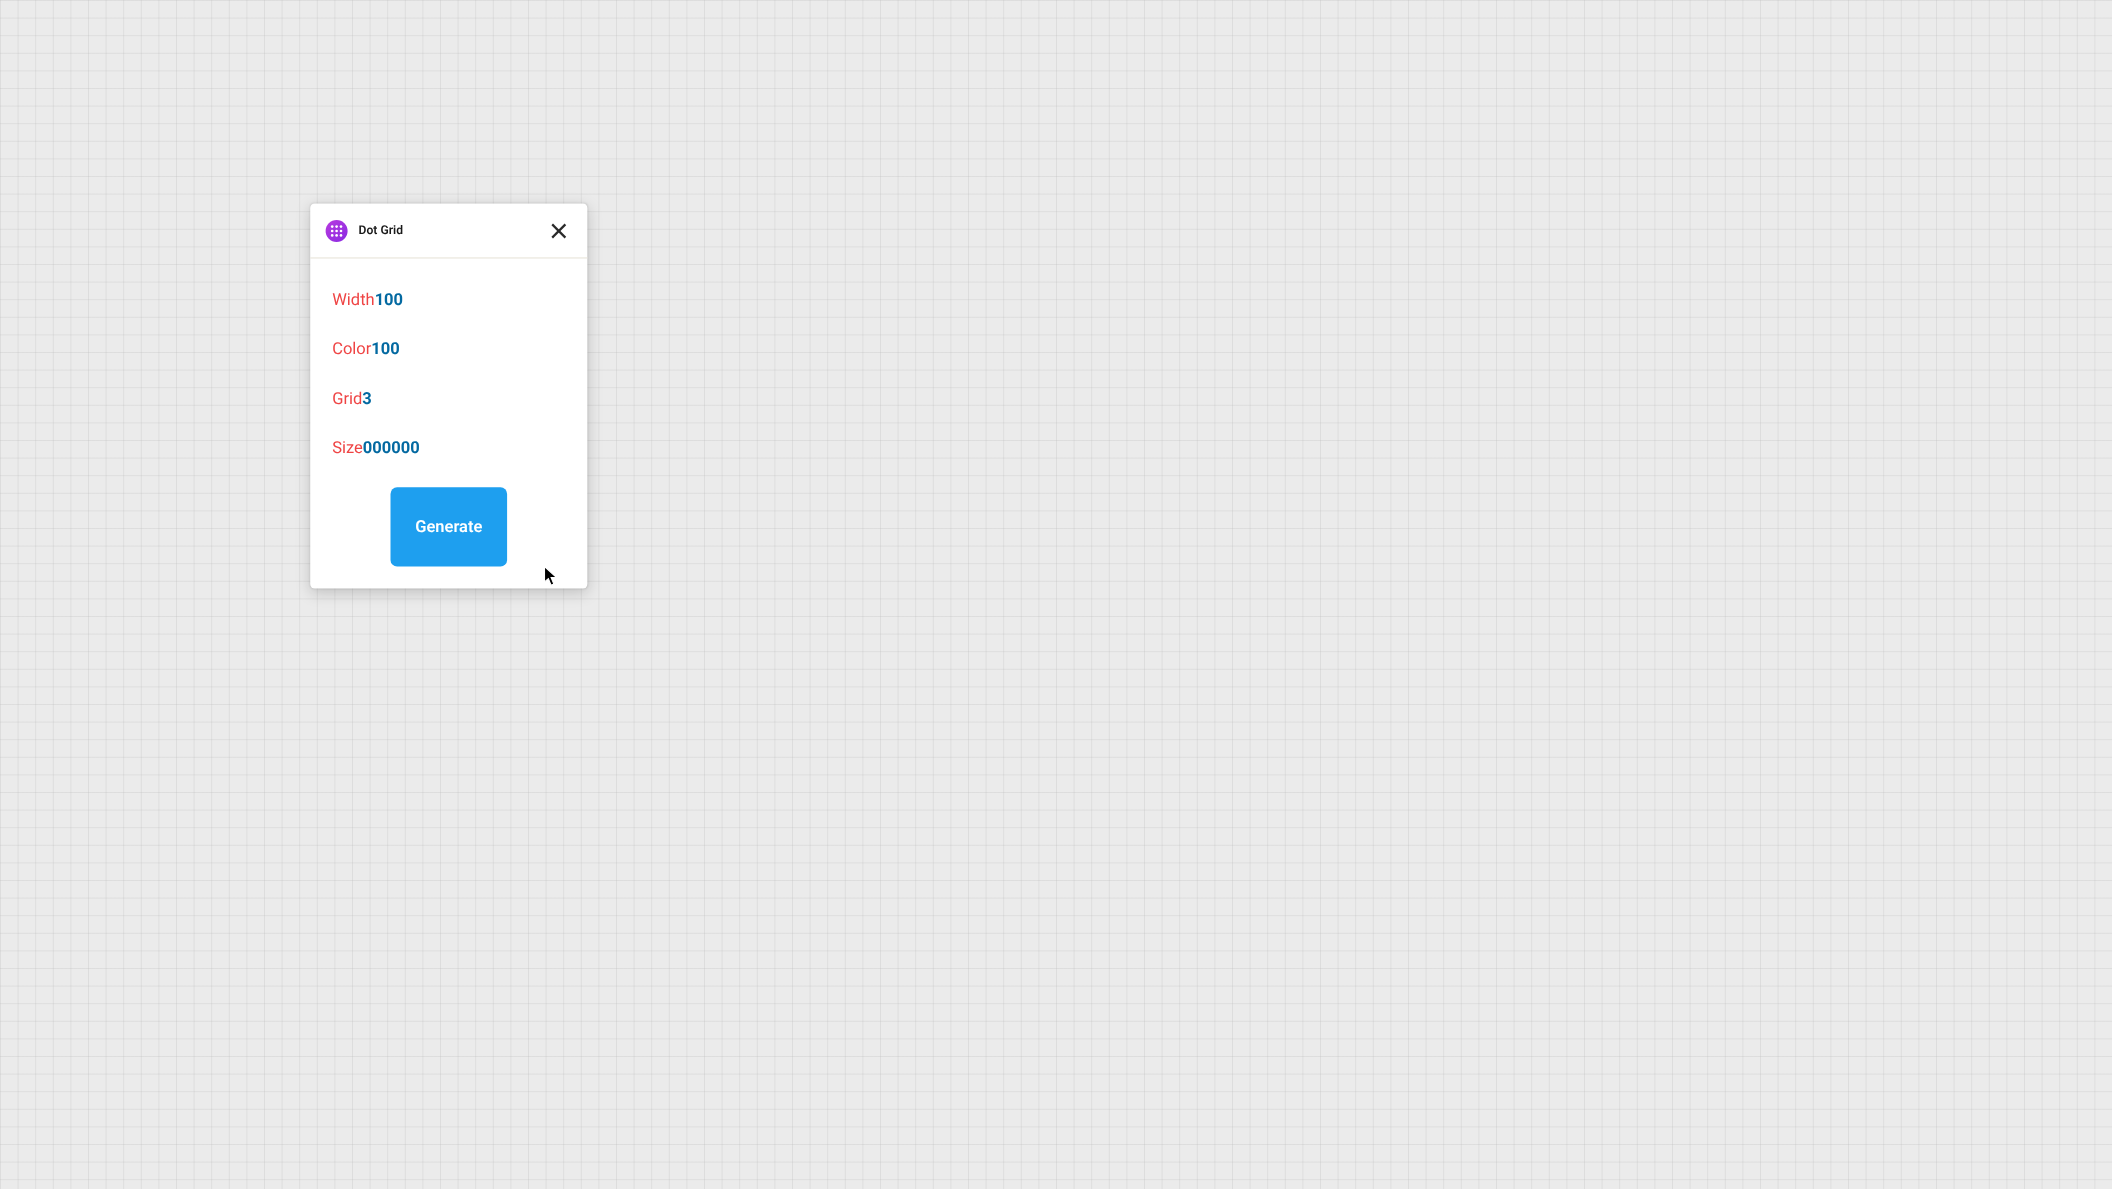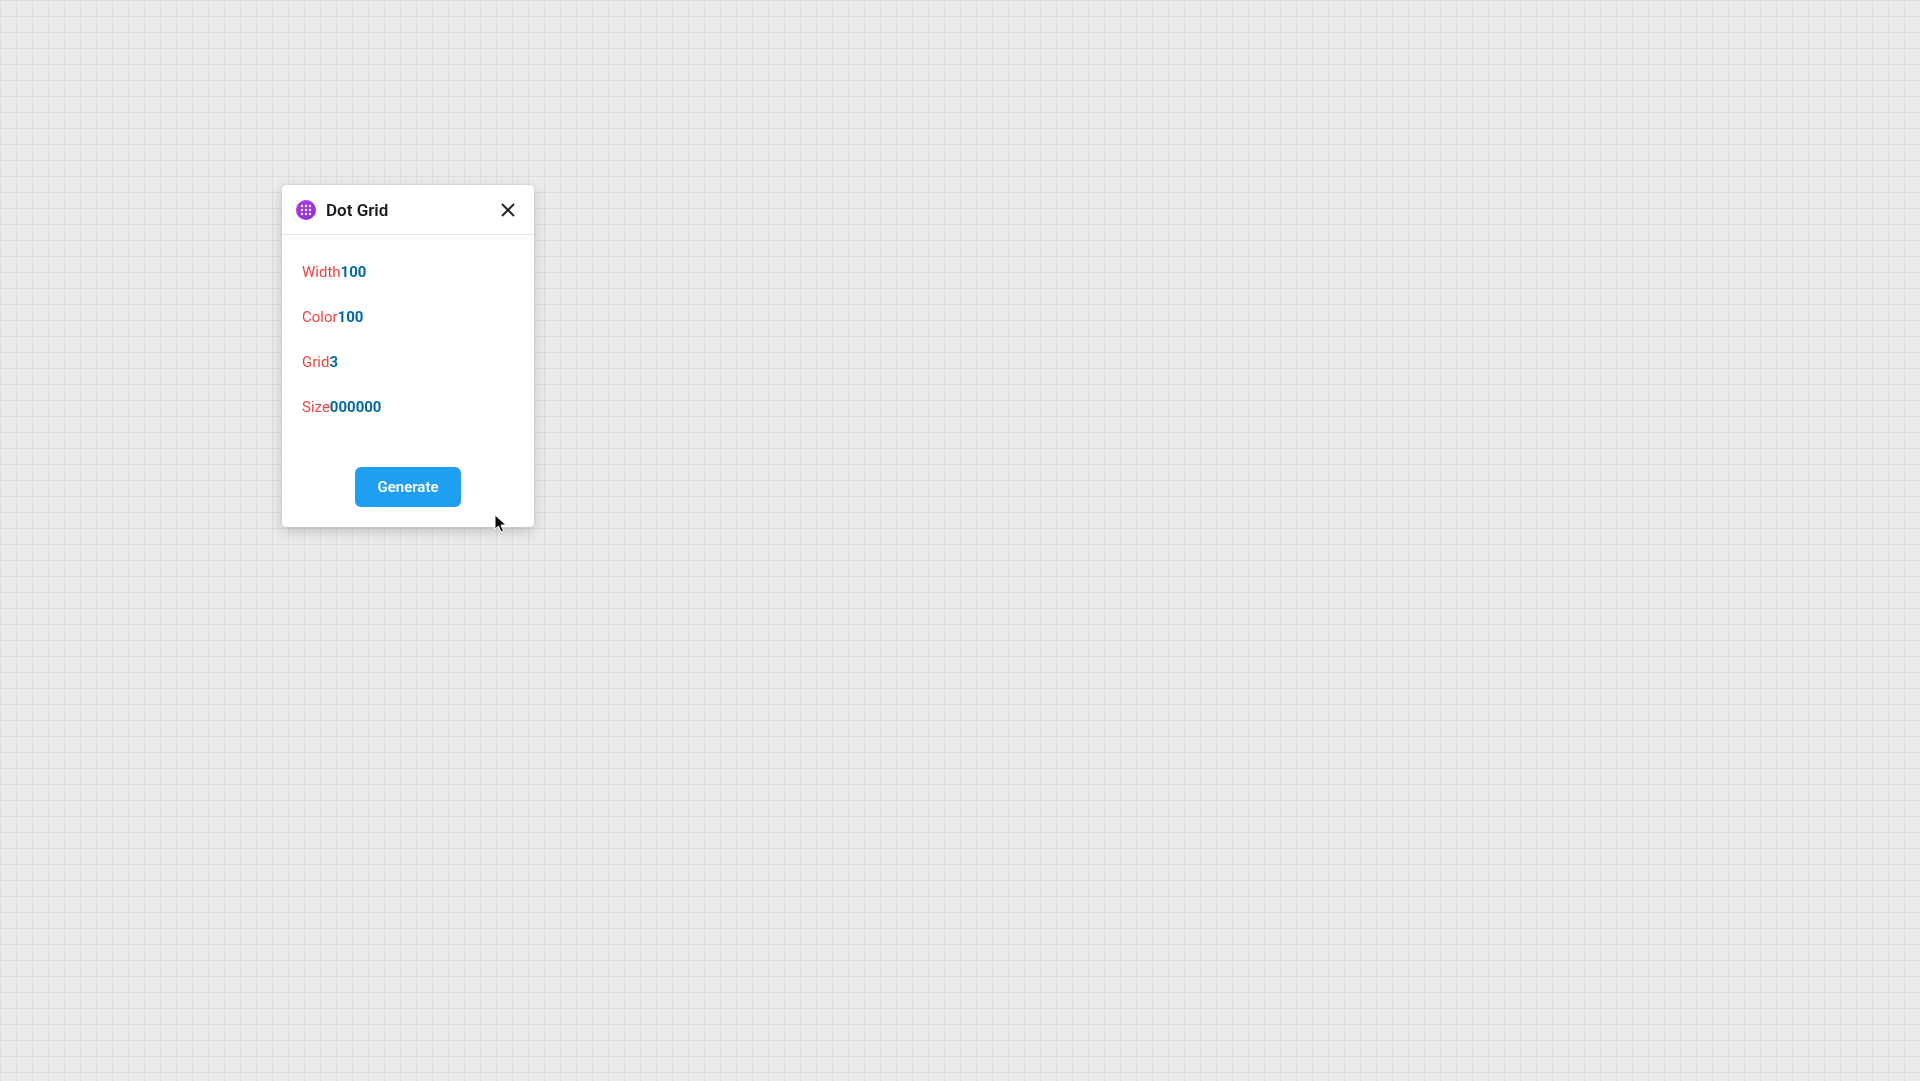--- a/index.html
+++ b/index.html
@@ -49,21 +49,21 @@
       margin-right: 10px;
       flex-shrink: 0;
     }
     .panel-icon svg {
       width: 12px;
       height: 12px;
       fill: #ffffff;
     }
 
     .panel-title {
-      font-size: 17px;
+      font-size: 11px;
       font-weight: 600;
       color: #1a1a1a;
       flex: 1;
     }
 
     .close-btn {
       width: 24px;
       height: 24px;
       display: flex;
       align-items: center;
@@ -111,26 +111,25 @@
       display: flex;
       justify-content: center;
       margin-top: 14px;
     }
 
     .generate-btn {
       background: #1e9fef;
       color: #ffffff;
       border: none;
       border-radius: 6px;
-      padding: 11px 22px;
+      padding: 27px 22px;
       font-size: 15px;
       font-weight: 600;
       cursor: pointer;
       font-family: inherit;
-      margin-top: 24px;
     }
 
     .cursor-arrow {
       position: absolute;
       left: 494px;
       top: 514px;
       width: 14px;
       height: 20px;
       pointer-events: none;
     }

